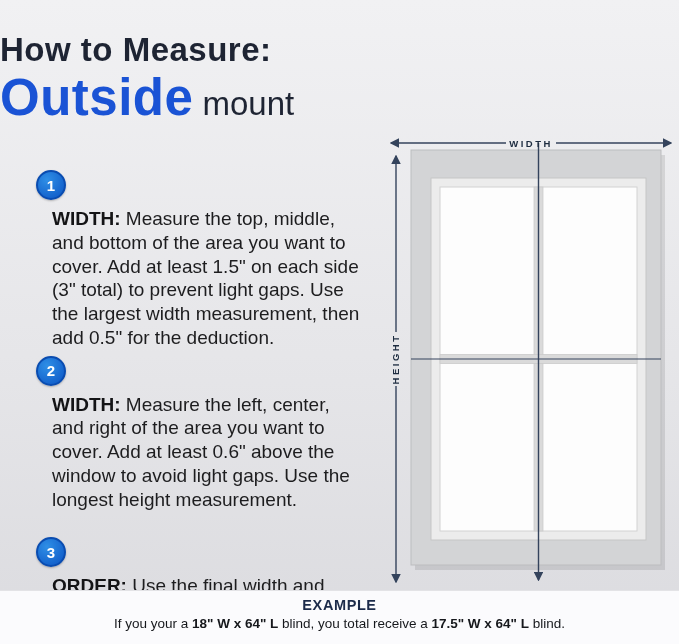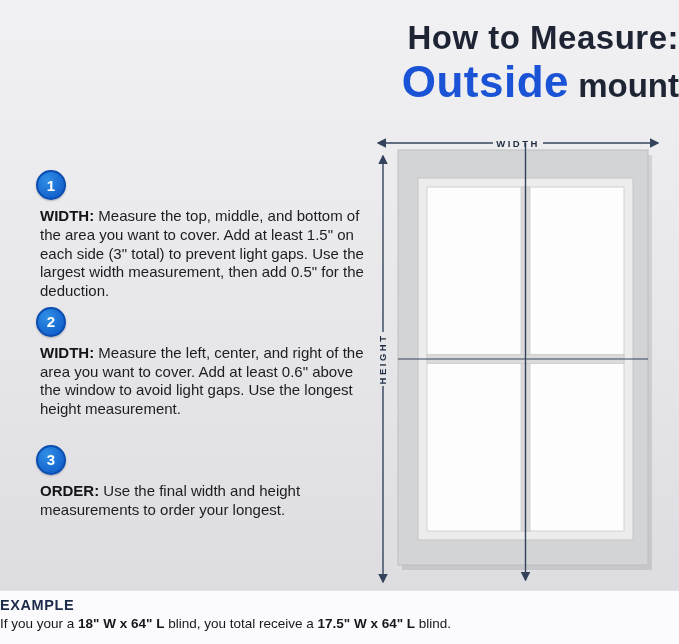--- a/index.html
+++ b/index.html
@@ -4,46 +4,46 @@
 <style>
   html,body{margin:0;padding:0;}
   .page{
     position:relative;
     width:679px;height:644px;
     background:linear-gradient(180deg,#f1f1f3 0%,#e6e6e9 55%,#dbdbdf 100%);
     font-family:"Liberation Sans", sans-serif;
     overflow:hidden;
   }
   
-  .header{padding-top:20px;text-align:right;}
+  .header{padding-top:32px;text-align:left;}
   .h-line1{font-size:33px;font-weight:700;color:#1e2433;letter-spacing:.5px;line-height:1.1;}
   .h-line2{margin-top:2px;line-height:1.1;}
-  .h-accent{font-size:44px;font-weight:800;color:#1a53d5;letter-spacing:.5px;}
-  .h-suffix{font-size:33px;font-weight:700;color:#1e2433;}
+  .h-accent{font-size:51px;font-weight:800;color:#1a53d5;letter-spacing:.5px;}
+  .h-suffix{font-size:33px;font-weight:400;color:#1e2433;}
   
   .steps{position:absolute;left:36px;top:170px;width:340px;}
   .step-badge{
     width:30px;height:30px;border-radius:50%;
     background:radial-gradient(circle at 35% 30%,#2f8fe6,#0b54c4);
     border:2px solid #0a4cb0;box-sizing:border-box;
     color:#fff;font-weight:700;font-size:15px;
     display:flex;align-items:center;justify-content:center;
     box-shadow:0 1px 2px rgba(0,0,0,.25);
   }
-  .step-text{margin:7px 4px 6px;font-size:15px;line-height:1.25;color:#1d1d1f;}
+  .step-text{margin:7px 16px 6px;font-size:19px;line-height:1.25;color:#1d1d1f;}
   .step-text b{font-weight:700;color:#141416;}
   .step--3 .step-badge{margin-top:26px;}
   
-  .diagram{position:absolute;left:375px;top:134px;width:286px;height:454px;}
+  .diagram{position:absolute;left:388px;top:134px;width:286px;height:454px;}
   .measure-label{font-size:9.5px;font-weight:700;letter-spacing:2.5px;fill:#1c2b3f;}
   
   .example{
     position:absolute;left:0;right:0;bottom:0;height:47px;
     background:#fbfbfd;border-top:1px solid #e3e3e6;
-    text-align:left;padding-top:6px;box-sizing:content-box;
+    text-align:center;padding-top:6px;box-sizing:content-box;
   }
   .example-heading{font-size:14.5px;font-weight:800;color:#1c2b4a;letter-spacing:.6px;}
   .example-line{margin-top:3px;font-size:13.5px;color:#16181c;}
   .example-line b{font-weight:700;}
 </style>
 </head>
 <body>
 
 <div class="page">
 

